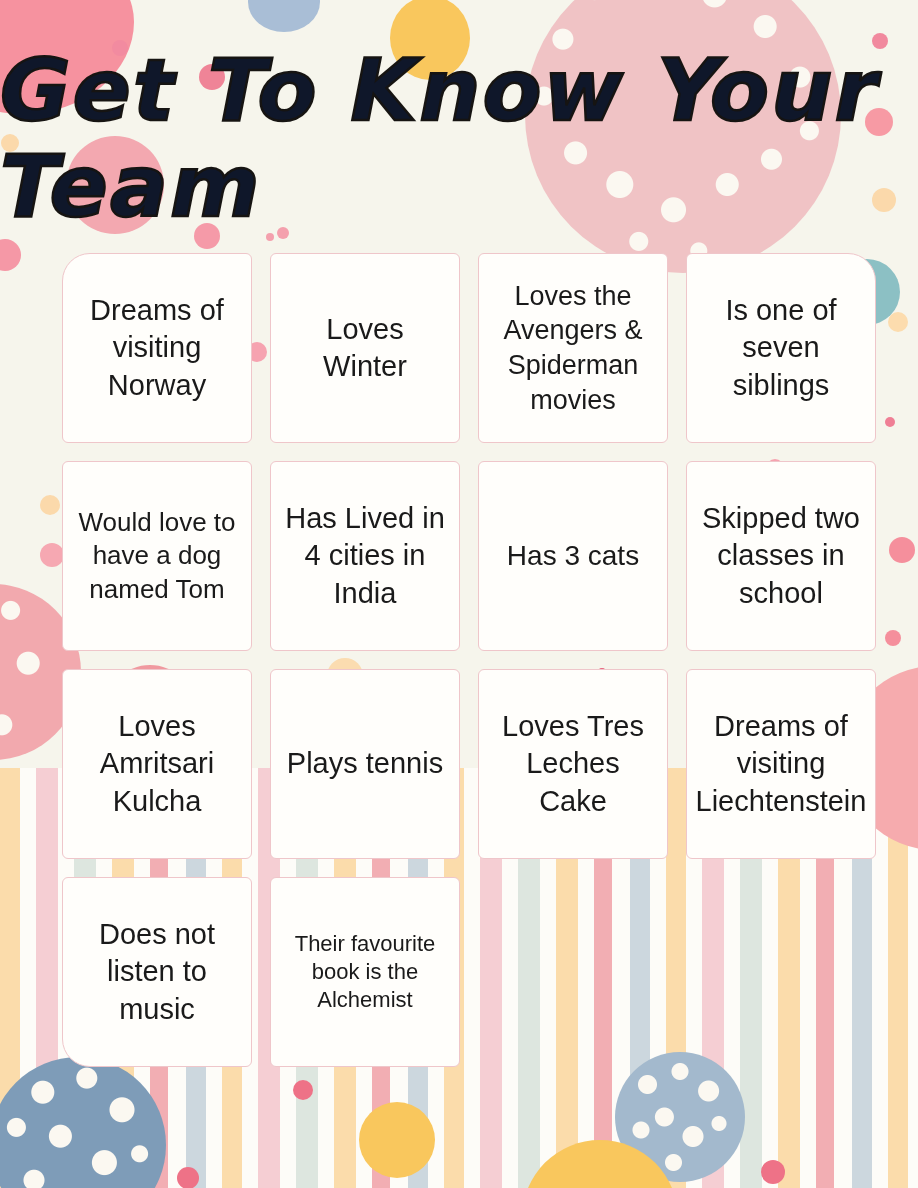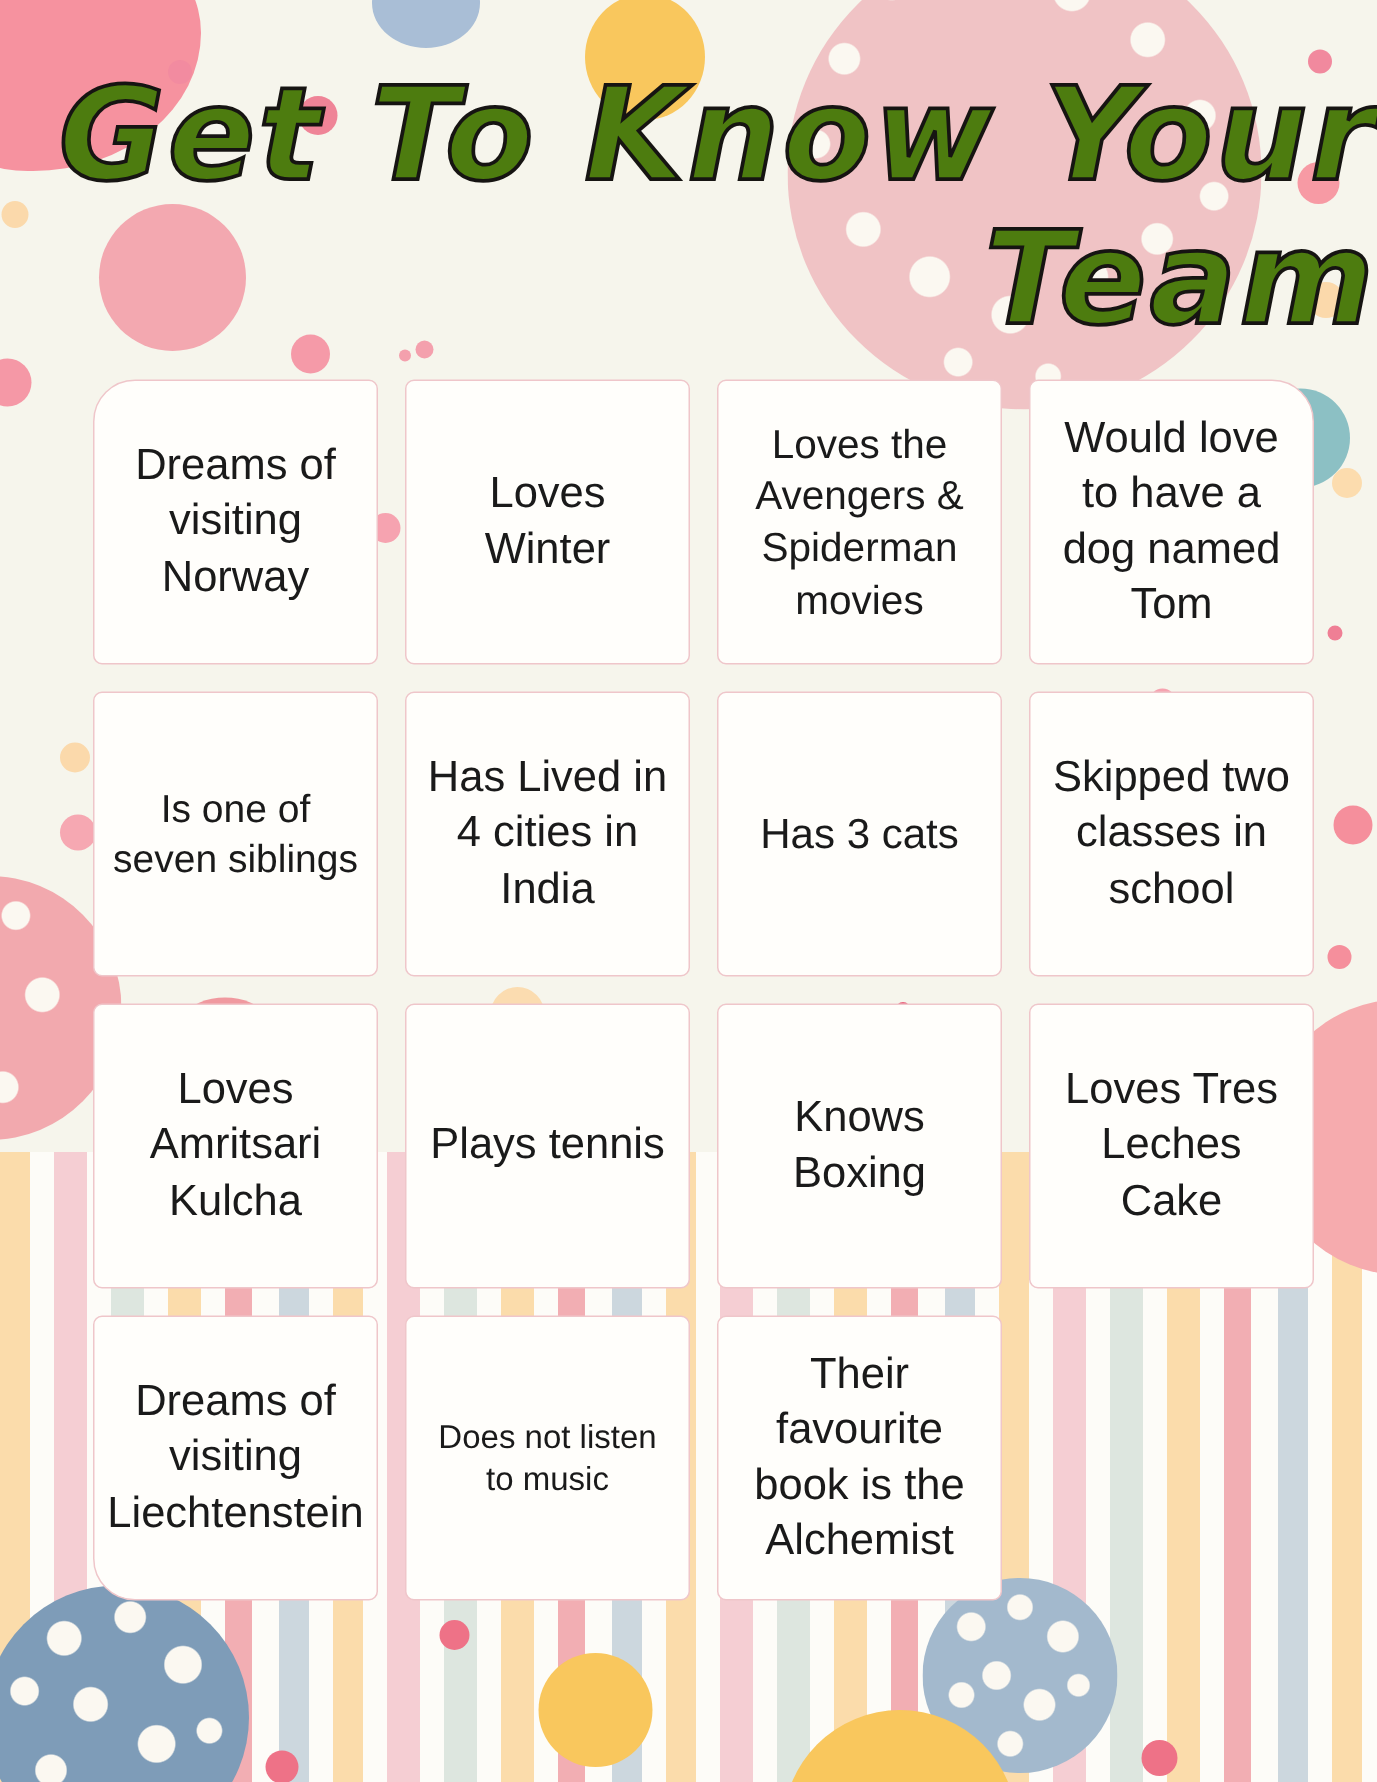--- a/index.html
+++ b/index.html
@@ -79,21 +79,21 @@
       radial-gradient(circle at 38% 50%, #fbf8f1 0 9px,  rgba(0,0,0,0) 10px),
       radial-gradient(circle at 60% 65%, #fbf8f1 0 10px, rgba(0,0,0,0) 11px),
       radial-gradient(circle at 20% 60%, #fbf8f1 0 8px,  rgba(0,0,0,0) 9px),
       radial-gradient(circle at 80% 55%, #fbf8f1 0 7px,  rgba(0,0,0,0) 8px),
       radial-gradient(circle at 45% 85%, #fbf8f1 0 8px,  rgba(0,0,0,0) 9px),
       linear-gradient(#a3b9cd,#a3b9cd);
   }
   
   .title{
     position:absolute;left:0;right:0;top:42px;z-index:5;
-    text-align:right;color:#4d7c0f;
+    text-align:left;color:#0f172a;
     font-family:"DejaVu Sans","Liberation Sans",sans-serif;
     font-weight:900;font-style:italic;
     font-size:86px;line-height:1.12;letter-spacing:2px;
     -webkit-text-stroke:2.5px #161412;
   }
   
   .grid{
     position:absolute;left:62px;top:253px;z-index:4;
     display:grid;grid-template-columns:repeat(4,190px);grid-auto-rows:190px;
     column-gap:10px;row-gap:11px;gap:18px;
@@ -173,44 +173,41 @@
   <div class="cell">
       <span>Dreams of visiting Norway</span>
     </div>
   <div class="cell">
       <span>Loves Winter</span>
     </div>
   <div class="cell">
       <span>Loves the Avengers &amp; Spiderman movies</span>
     </div>
   <div class="cell">
+      <span>Is one of seven siblings</span>
+    </div>
+  <div class="cell">
       <span>Would love to have a dog named Tom</span>
     </div>
   <div class="cell">
-      <span>Is one of seven siblings</span>
-    </div>
-  <div class="cell">
       <span>Has Lived in 4 cities in India</span>
     </div>
   <div class="cell">
       <span>Has 3 cats</span>
     </div>
   <div class="cell">
       <span>Skipped two classes in school</span>
     </div>
   <div class="cell">
       <span>Loves Amritsari Kulcha</span>
     </div>
   <div class="cell">
       <span>Plays tennis</span>
     </div>
   <div class="cell">
-      <span>Knows Boxing</span>
-    </div>
-  <div class="cell">
       <span>Loves Tres Leches Cake</span>
     </div>
   <div class="cell">
       <span>Dreams of visiting Liechtenstein</span>
     </div>
   <div class="cell">
       <span>Does not listen to music</span>
     </div>
   <div class="cell">
       <span>Their favourite book is the Alchemist</span>

